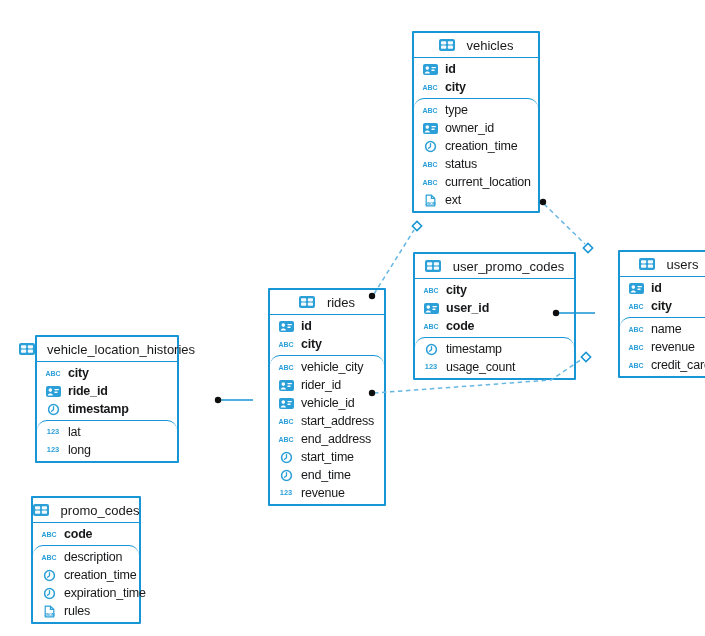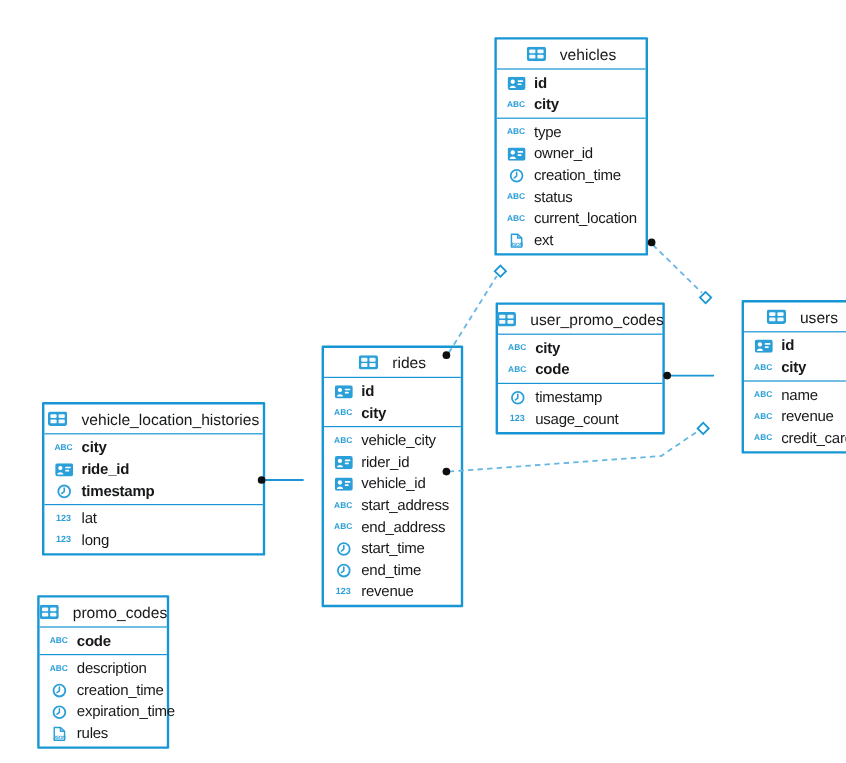--- a/index.html
+++ b/index.html
@@ -10,21 +10,21 @@
   #wires{position:absolute;left:0;top:0;width:705px;height:636px;z-index:3;pointer-events:none;}
   .table{
     position:absolute;z-index:2;background:#ffffff;border:2px solid #1795d4;
     box-sizing:border-box;border-radius:1px;
   }
   .thead{
     height:24px;display:flex;align-items:center;justify-content:center;gap:12px;
     border-bottom:1.5px solid #1795d4;font-size:13px;font-weight:500;white-space:nowrap;
   }
   .section{padding:2px 0;}
-  .section.fields{border-top:1.5px solid #1795d4;}
+  .section.fields{border-top:1.5px solid #1795d4;border-radius:10px;}
   .row{
     height:18px;display:flex;align-items:center;gap:5px;padding:0 6px;
     font-size:12.5px;letter-spacing:-0.2px;white-space:nowrap;
   }
   .row.pk{font-weight:700;}
   .cicon{flex:0 0 20px;display:flex;align-items:center;justify-content:center;}
   .txticon{
     font-size:7px;font-weight:800;color:#2b9fd8;letter-spacing:0;line-height:1;
     font-family:"Liberation Sans",sans-serif;
   }
@@ -113,21 +113,21 @@
             <svg width="13" height="13" viewBox="0 0 13 13">
               <path d="M2.2 1.2 H7.4 L10.8 4.4 V11.8 H2.2 Z" fill="none" stroke="#2b9fd8" stroke-width="1.2" stroke-linejoin="round"></path>
               <path d="M7.4 1.2 V4.4 H10.8" fill="none" stroke="#2b9fd8" stroke-width="1.2" stroke-linejoin="round"></path>
               <text x="6.5" y="10.6" text-anchor="middle" font-size="4" font-weight="700" fill="#2b9fd8" font-family="Liberation Sans,sans-serif">JSON</text>
             </svg>
           </span>
           <span>ext</span>
         </div>
       </div>
     </div>
-    <div class="table" style="left: 413px; top: 252px; width: 141px;">
+    <div class="table" style="left: 413px; top: 252px; width: 163px;">
       <div class="thead">
         <span style="display: flex;">
           <svg width="16" height="12" viewBox="0 0 16 12">
             <rect x="0" y="0" width="16" height="12" rx="2" fill="#2b9fd8"></rect>
             <rect x="2" y="2.2" width="5.2" height="3.2" rx="0.8" fill="#fff" opacity="0.95"></rect>
             <rect x="8.8" y="2.2" width="5.2" height="3.2" rx="0.8" fill="#fff" opacity="0.95"></rect>
             <rect x="2" y="6.6" width="5.2" height="3.2" rx="0.8" fill="#fff" opacity="0.95"></rect>
             <rect x="8.8" y="6.6" width="5.2" height="3.2" rx="0.8" fill="#fff" opacity="0.95"></rect>
           </svg>
         </span>
@@ -135,20 +135,32 @@
       </div>
       <div class="section pk">
         <div class="row pk">
           <span class="cicon">
             <span class="txticon">ABC</span>
           </span>
           <span>city</span>
         </div>
         <div class="row pk">
           <span class="cicon">
+            <svg width="15" height="11" viewBox="0 0 15 11">
+              <rect x="0" y="0" width="15" height="11" rx="2" fill="#2b9fd8"></rect>
+              <circle cx="4.3" cy="4.1" r="1.8" fill="#fff"></circle>
+              <path d="M1.7 9.4 C2.2 6.8 6.4 6.8 6.9 9.4 Z" fill="#fff"></path>
+              <rect x="8.3" y="2.9" width="4.7" height="1.4" rx="0.7" fill="#fff"></rect>
+              <rect x="8.3" y="5.5" width="3.4" height="1.4" rx="0.7" fill="#fff"></rect>
+            </svg>
+          </span>
+          <span>user_id</span>
+        </div>
+        <div class="row pk">
+          <span class="cicon">
             <span class="txticon">ABC</span>
           </span>
           <span>code</span>
         </div>
       </div>
       <div class="section fields">
         <div class="row">
           <span class="cicon">
             <svg width="13" height="13" viewBox="0 0 13 13">
               <circle cx="6.5" cy="6.5" r="4.9" fill="none" stroke="#2b9fd8" stroke-width="1.5"></circle>
@@ -314,21 +326,21 @@
           <span>end_time</span>
         </div>
         <div class="row">
           <span class="cicon">
             <span class="txticon num">123</span>
           </span>
           <span>revenue</span>
         </div>
       </div>
     </div>
-    <div class="table" style="left: 35px; top: 335px; width: 186px;">
+    <div class="table" style="left: 35px; top: 335px; width: 144px;">
       <div class="thead">
         <span style="display: flex;">
           <svg width="16" height="12" viewBox="0 0 16 12">
             <rect x="0" y="0" width="16" height="12" rx="2" fill="#2b9fd8"></rect>
             <rect x="2" y="2.2" width="5.2" height="3.2" rx="0.8" fill="#fff" opacity="0.95"></rect>
             <rect x="8.8" y="2.2" width="5.2" height="3.2" rx="0.8" fill="#fff" opacity="0.95"></rect>
             <rect x="2" y="6.6" width="5.2" height="3.2" rx="0.8" fill="#fff" opacity="0.95"></rect>
             <rect x="8.8" y="6.6" width="5.2" height="3.2" rx="0.8" fill="#fff" opacity="0.95"></rect>
           </svg>
         </span>

